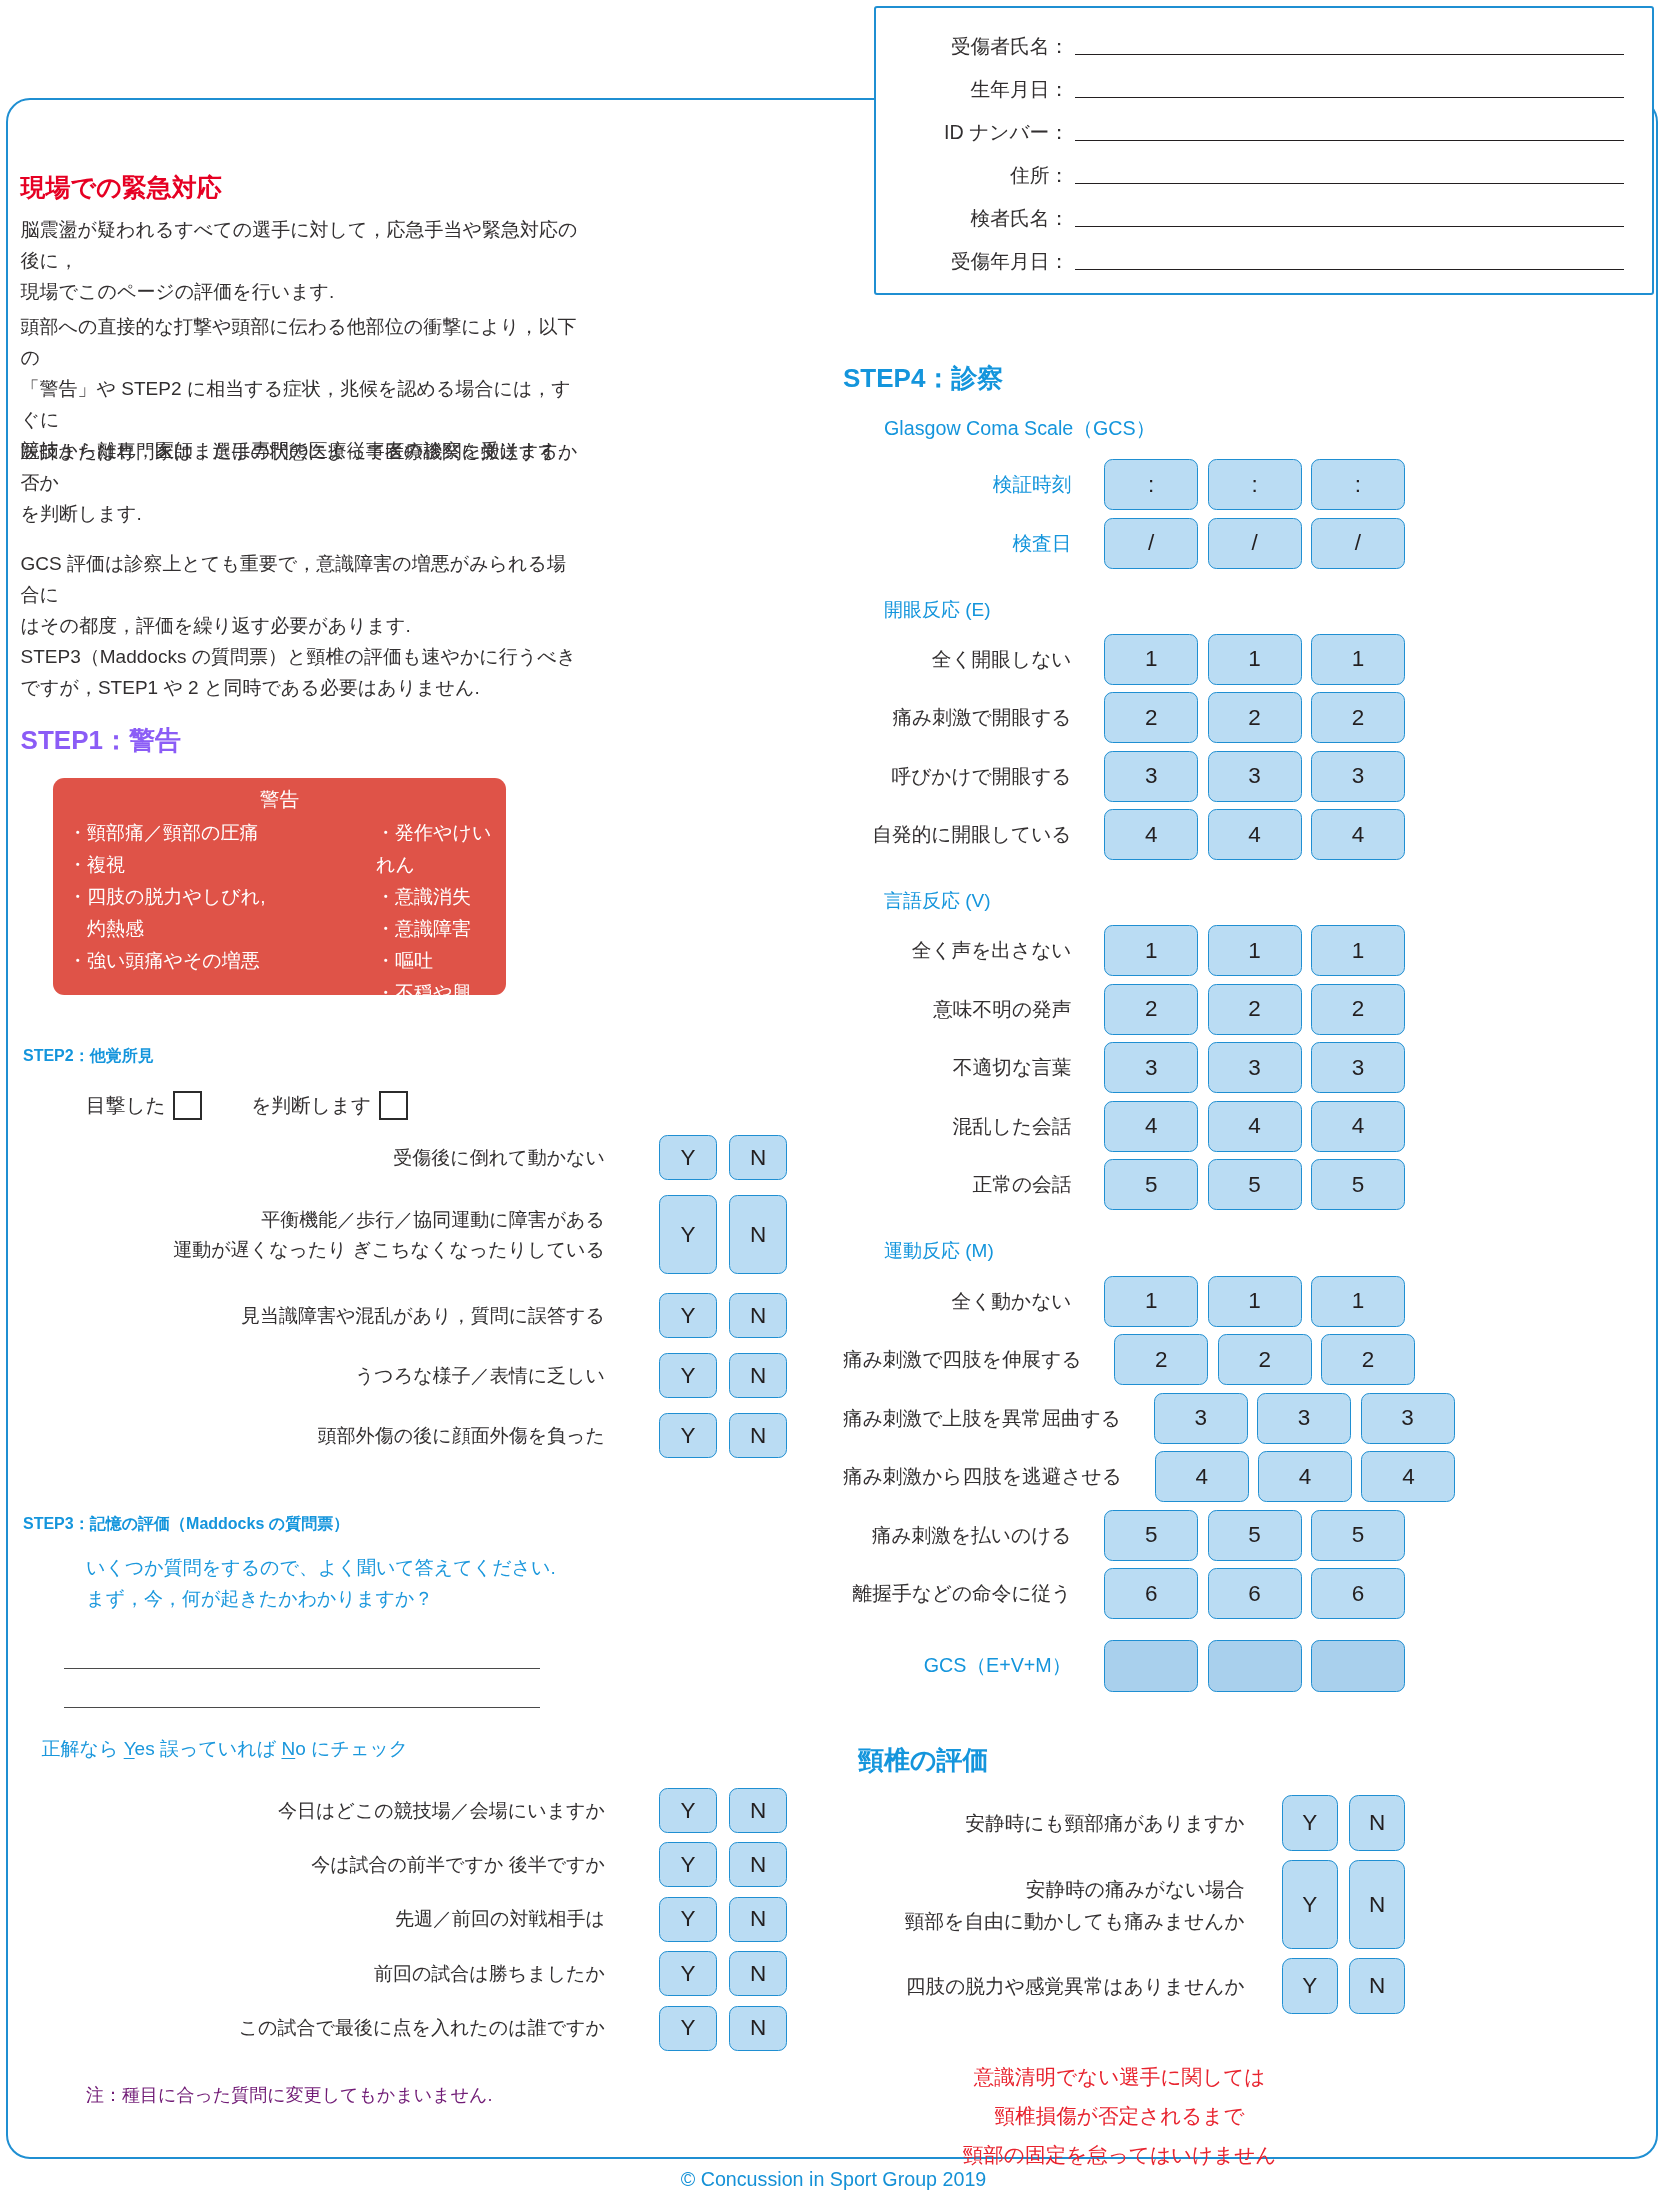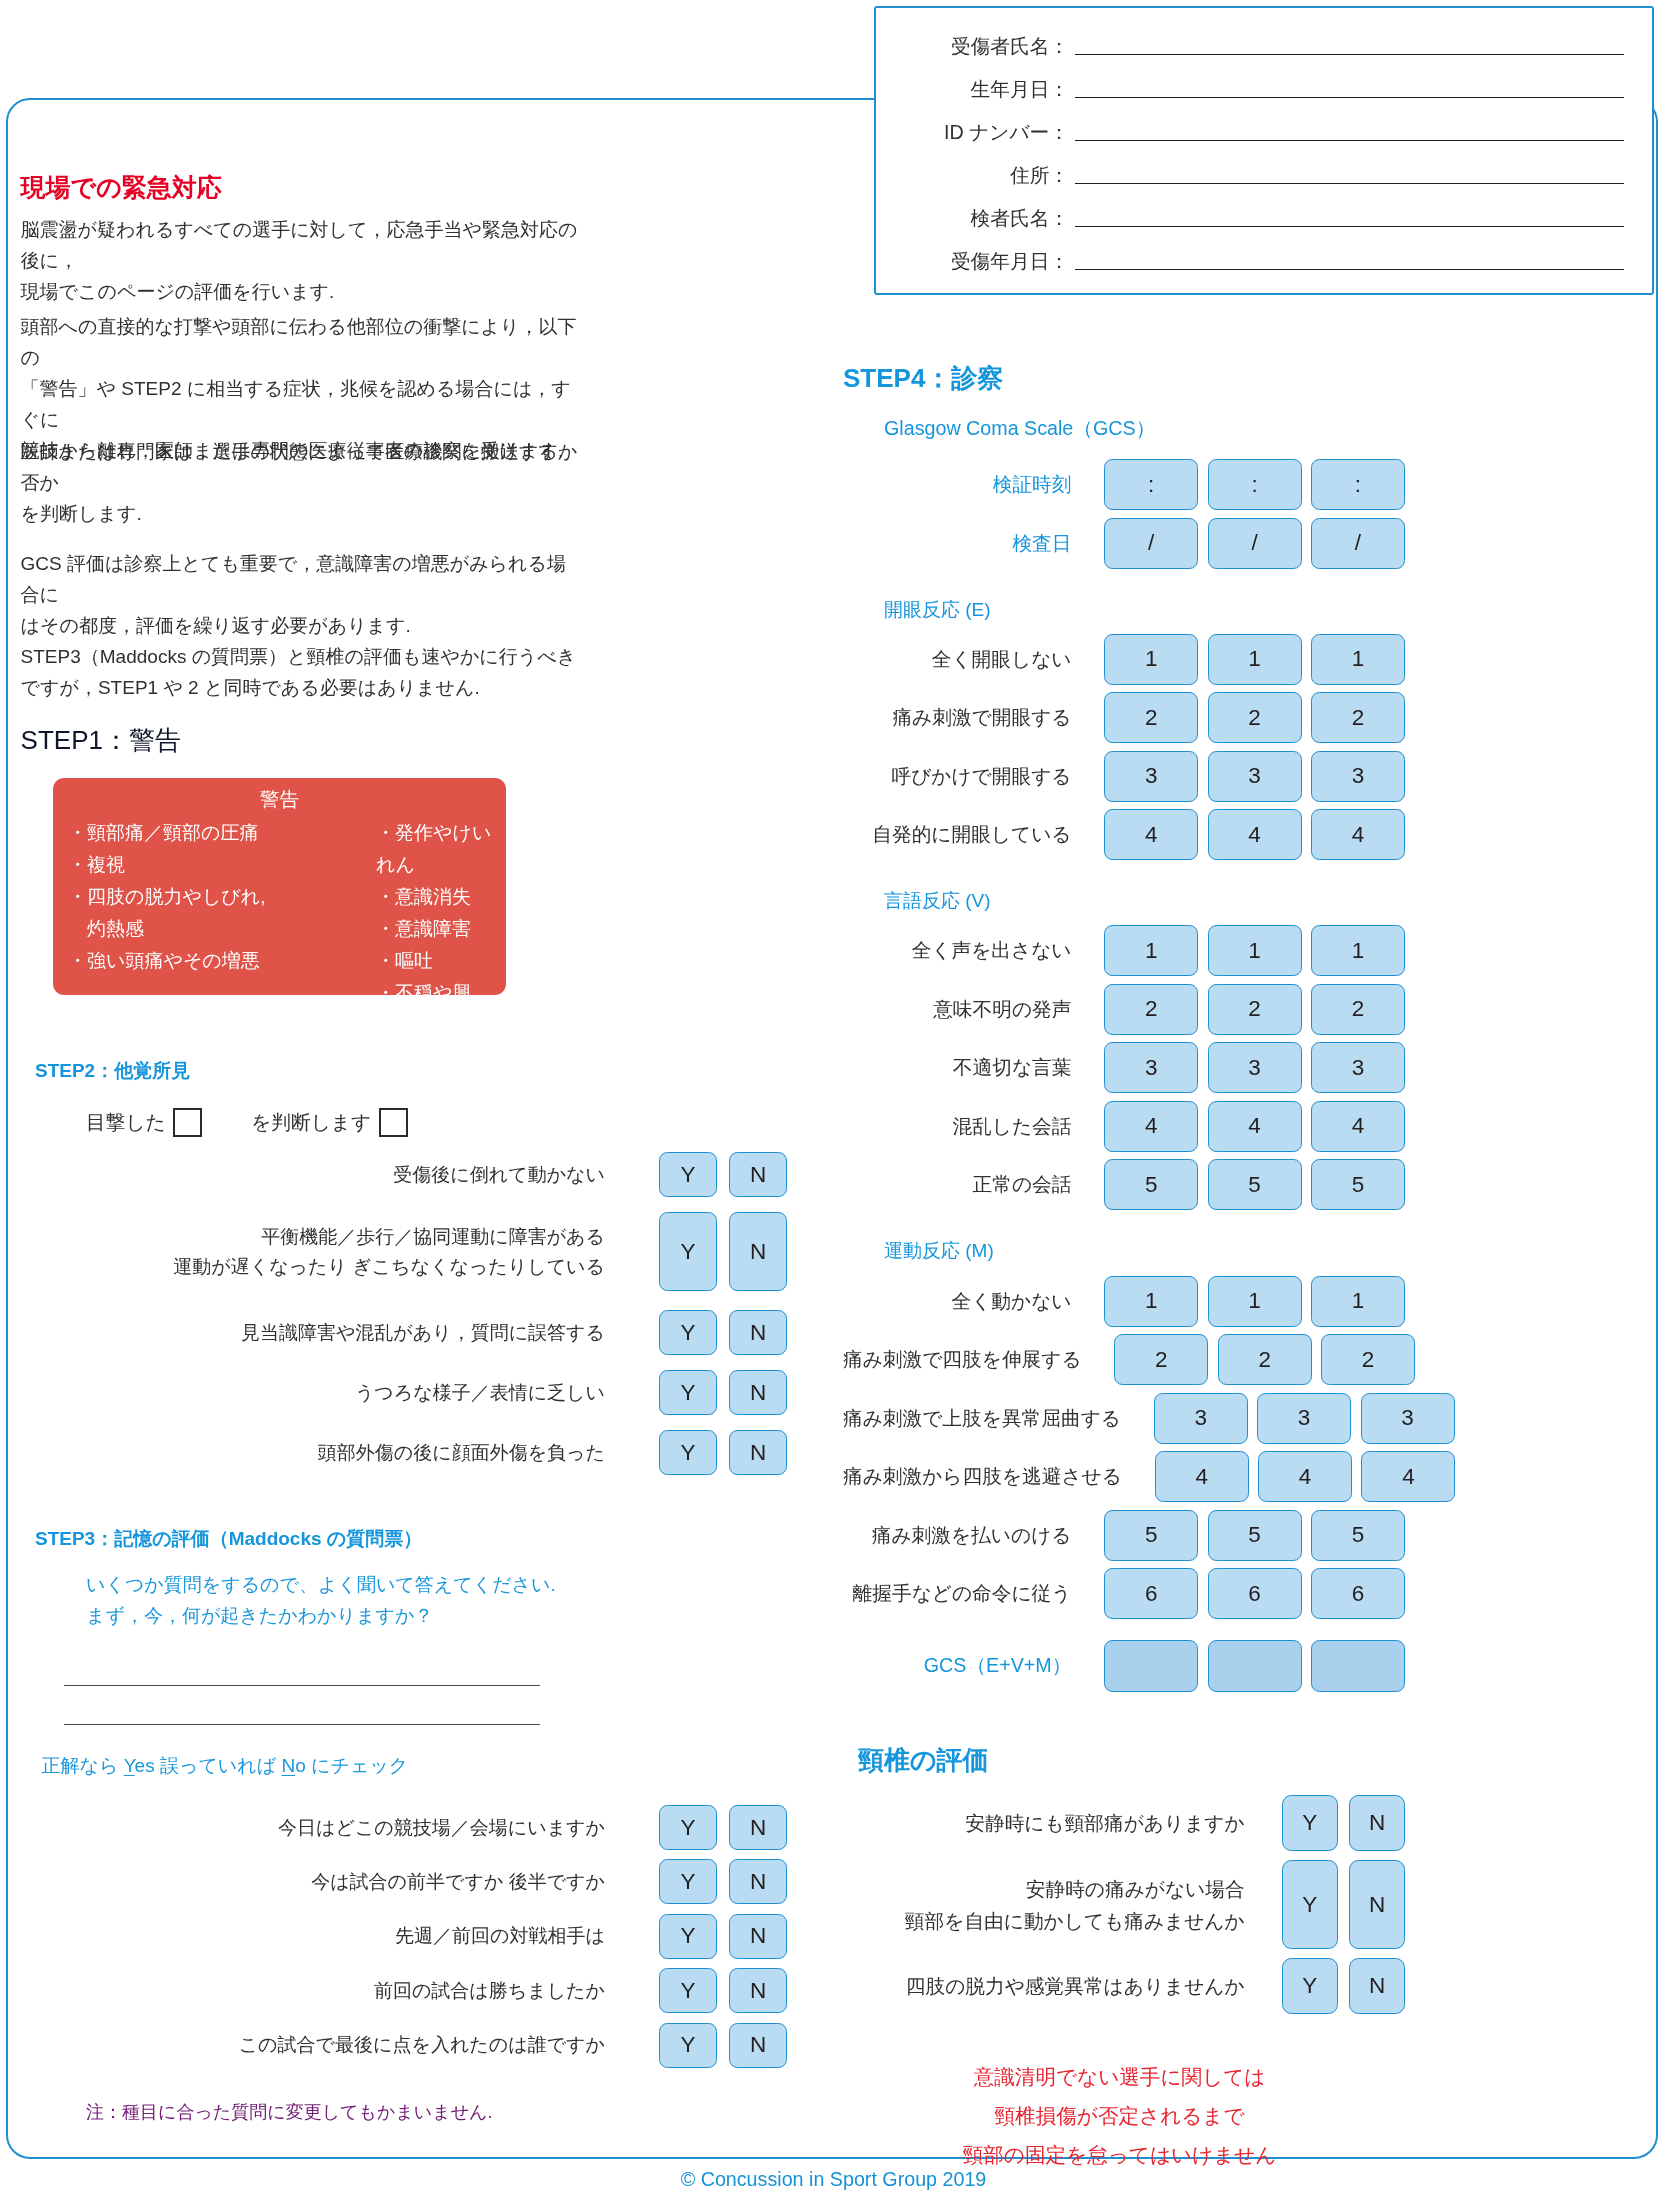--- a/index.html
+++ b/index.html
@@ -12,21 +12,21 @@
 
   
   .patient-panel { position:absolute; left:874px; top:5.6px; width:780px; height:289px;
                    background:#fff; border:2.8px solid #1f8fd2; border-radius:3px; z-index:3;
                    padding:13px 28px 0 24px; }
   .pf-row { display:flex; align-items:flex-end; height:43px; }
   .pf-label { width:169px; text-align:right; font-size:19.7px; padding-bottom:3.7px; white-space:nowrap; }
   .pf-line { flex:1; border-bottom:1.9px solid #231f20; margin-left:5.6px; margin-bottom:8.4px; height:22.5px; }
 
   
-  .h-step { position:absolute; font-size:26px; font-weight:normal; color:#0f172a; white-space:nowrap; }
+  .h-step { position:absolute; font-size:26px; font-weight:bold; color:#8b5cf6; white-space:nowrap; }
   .h-red  { position:absolute; font-size:25px; font-weight:bold; color:#e60023; }
 
   .pre { white-space:pre-line; }
 
   
   .intro-p { position:absolute; left:20.6px; width:562px; font-size:19px; line-height:31px; white-space:pre-line; }
 
   
   .warn-box { position:absolute; left:53px; top:778px; width:453px; height:217px;
               background:#df5348; border-radius:11.2px; color:#ffffff; }
@@ -36,21 +36,21 @@
   .warn-col.right { left:323px; width:126px; }
 
   
   .ynbox { width:58px; height:45px; background:#badcf3; border:1.9px solid #1f8fd2; border-radius:8.4px;
            display:flex; align-items:center; justify-content:center; font-size:22.5px; color:#231f20;
            margin-left:12px; flex:0 0 auto; }
   .tall .ynbox { height:79px; }
 
   
   .step2-block { position:absolute; left:19px; top:1042px; width:768px; }
-  .step2-block h2, .step3-block h2 { margin:16px; font-size:19px; font-weight:bold; color:#1495dc; white-space:nowrap; }
+  .step2-block h2, .step3-block h2 { margin:4px; font-size:16px; font-weight:bold; color:#1495dc; white-space:nowrap; }
   .chk-row { display:flex; align-items:center; margin-top:24px; margin-left:67px; font-size:19.7px; }
   .chk-square { width:29px; height:29px; border:2.3px solid #2b2b2b; background:#fff; margin-left:7.5px; }
   .chk-gap { width:49px; }
   .obs-row { display:flex; align-items:center; justify-content:flex-end; height:45px; margin-top:15px; }
   .obs-row.tall { height:79px; }
   .obs-row .lbl { flex:1; text-align:right; margin-right:42px; font-size:19px; line-height:30px; white-space:pre-line; }
 
   
   .step3-block { position:absolute; left:19px; top:1510px; width:768px; }
   .step3-intro { margin-top:17px; margin-left:67px; font-size:19px; line-height:31px; color:#1a97dc; white-space:pre-line; }

